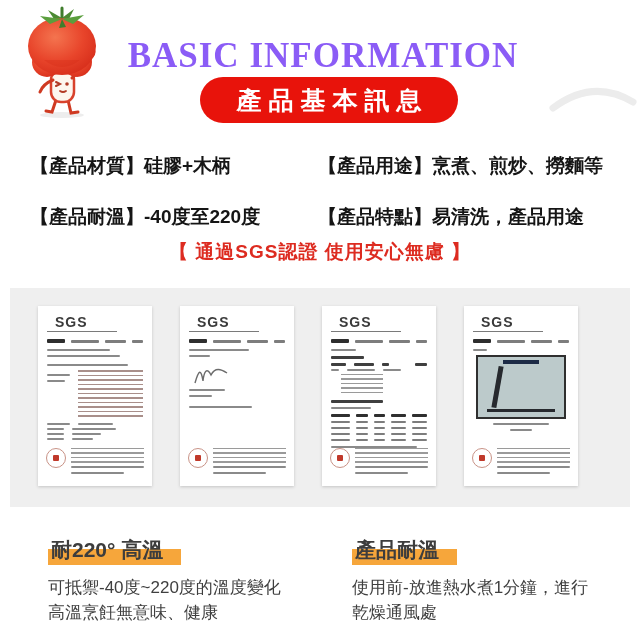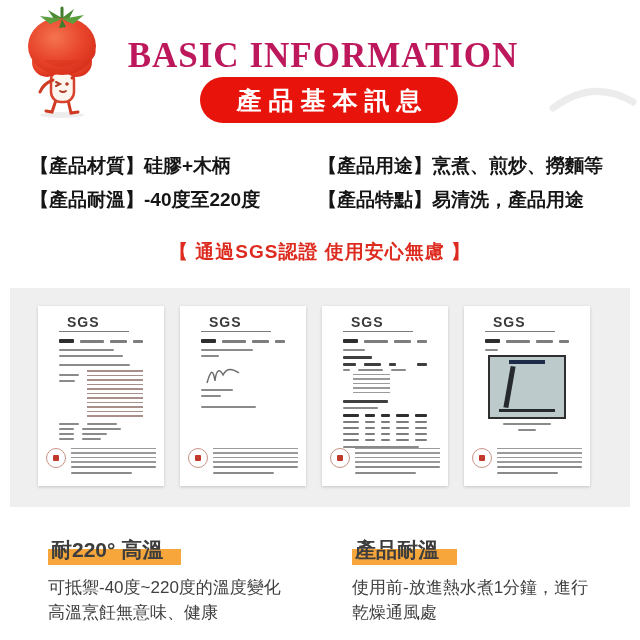--- a/index.html
+++ b/index.html
@@ -2,38 +2,38 @@
 <html><head>
 <meta charset="utf-8">
 <style>
   html,body{margin:0;padding:0;background:#fff;}
   #page{position:relative;width:640px;height:640px;background:#ffffff;overflow:hidden;
         font-family:"Liberation Sans", sans-serif;}
 
   
   .title-en{position:absolute;left:108px;top:36px;width:430px;text-align:center;
             font-family:"Liberation Serif", serif;font-size:35px;font-weight:bold;
-            color:#be185d;letter-spacing:1px;white-space:nowrap;}
+            color:#8b5cf6;letter-spacing:1px;white-space:nowrap;}
   .banner{position:absolute;left:200px;top:77px;width:258px;height:46px;border-radius:24px;
           background:#e8130b;display:flex;align-items:center;justify-content:center;z-index:2;}
   .banner-text{color:#ffffff;font-size:25px;font-weight:bold;letter-spacing:7px;padding-left:7px;white-space:nowrap;}
   .swoosh{position:absolute;left:548px;top:72px;z-index:1;}
   .mascot{position:absolute;left:10px;top:4px;z-index:3;}
 
   
   .specs{position:absolute;left:30px;top:153px;width:586px;display:grid;
-         grid-template-columns:288px auto;row-gap:8px;}
+         grid-template-columns:288px auto;row-gap:25px;}
   .spec-item{font-size:19px;font-weight:600;color:#151515;white-space:nowrap;}
   .cert-note{position:absolute;left:0;top:239px;width:640px;text-align:center;
              color:#dd2b20;font-size:19px;font-weight:bold;letter-spacing:1px;}
 
   
   .sgs-panel{position:absolute;left:10px;top:288px;width:620px;height:219px;background:#efefef;}
-  .cert{position:absolute;top:18px;width:126px;height:180px;background:#ffffff;
-        box-shadow:0 1px 3px rgba(0,0,0,0.18);padding:8px 21px;box-sizing:border-box;overflow:hidden;}
+  .cert{position:absolute;top:18px;width:114px;height:180px;background:#ffffff;
+        box-shadow:0 1px 3px rgba(0,0,0,0.18);padding:8px 9px;box-sizing:border-box;overflow:hidden;}
   .sgs-logo{font-size:14px;font-weight:bold;color:#3a3a3a;letter-spacing:1px;
             width:62px;border-bottom:1.5px solid #7a7a7a;padding:0 0 1px 8px;margin-bottom:7px;}
   .ln{height:2px;background:#8a8a8a;margin:4px 0;border-radius:1px;}
   .ln.dk{height:3px;background:#3f3f3f;}
   .pair{display:flex;gap:8px;margin:3px 0;align-items:center;}
   .pair .ln{margin:0;}
   .para{background-image:repeating-linear-gradient(to bottom,#9a9a9a 0 1.5px,transparent 1.5px 4.5px);}
   .para.red{background-image:repeating-linear-gradient(to bottom,#a98f8a 0 1.5px,transparent 1.5px 4.5px);}
   .cert-head{display:flex;gap:6px;align-items:center;margin-bottom:6px;}
   .cert-head .hb{height:3px;background:#7d7d7d;border-radius:1px;}

